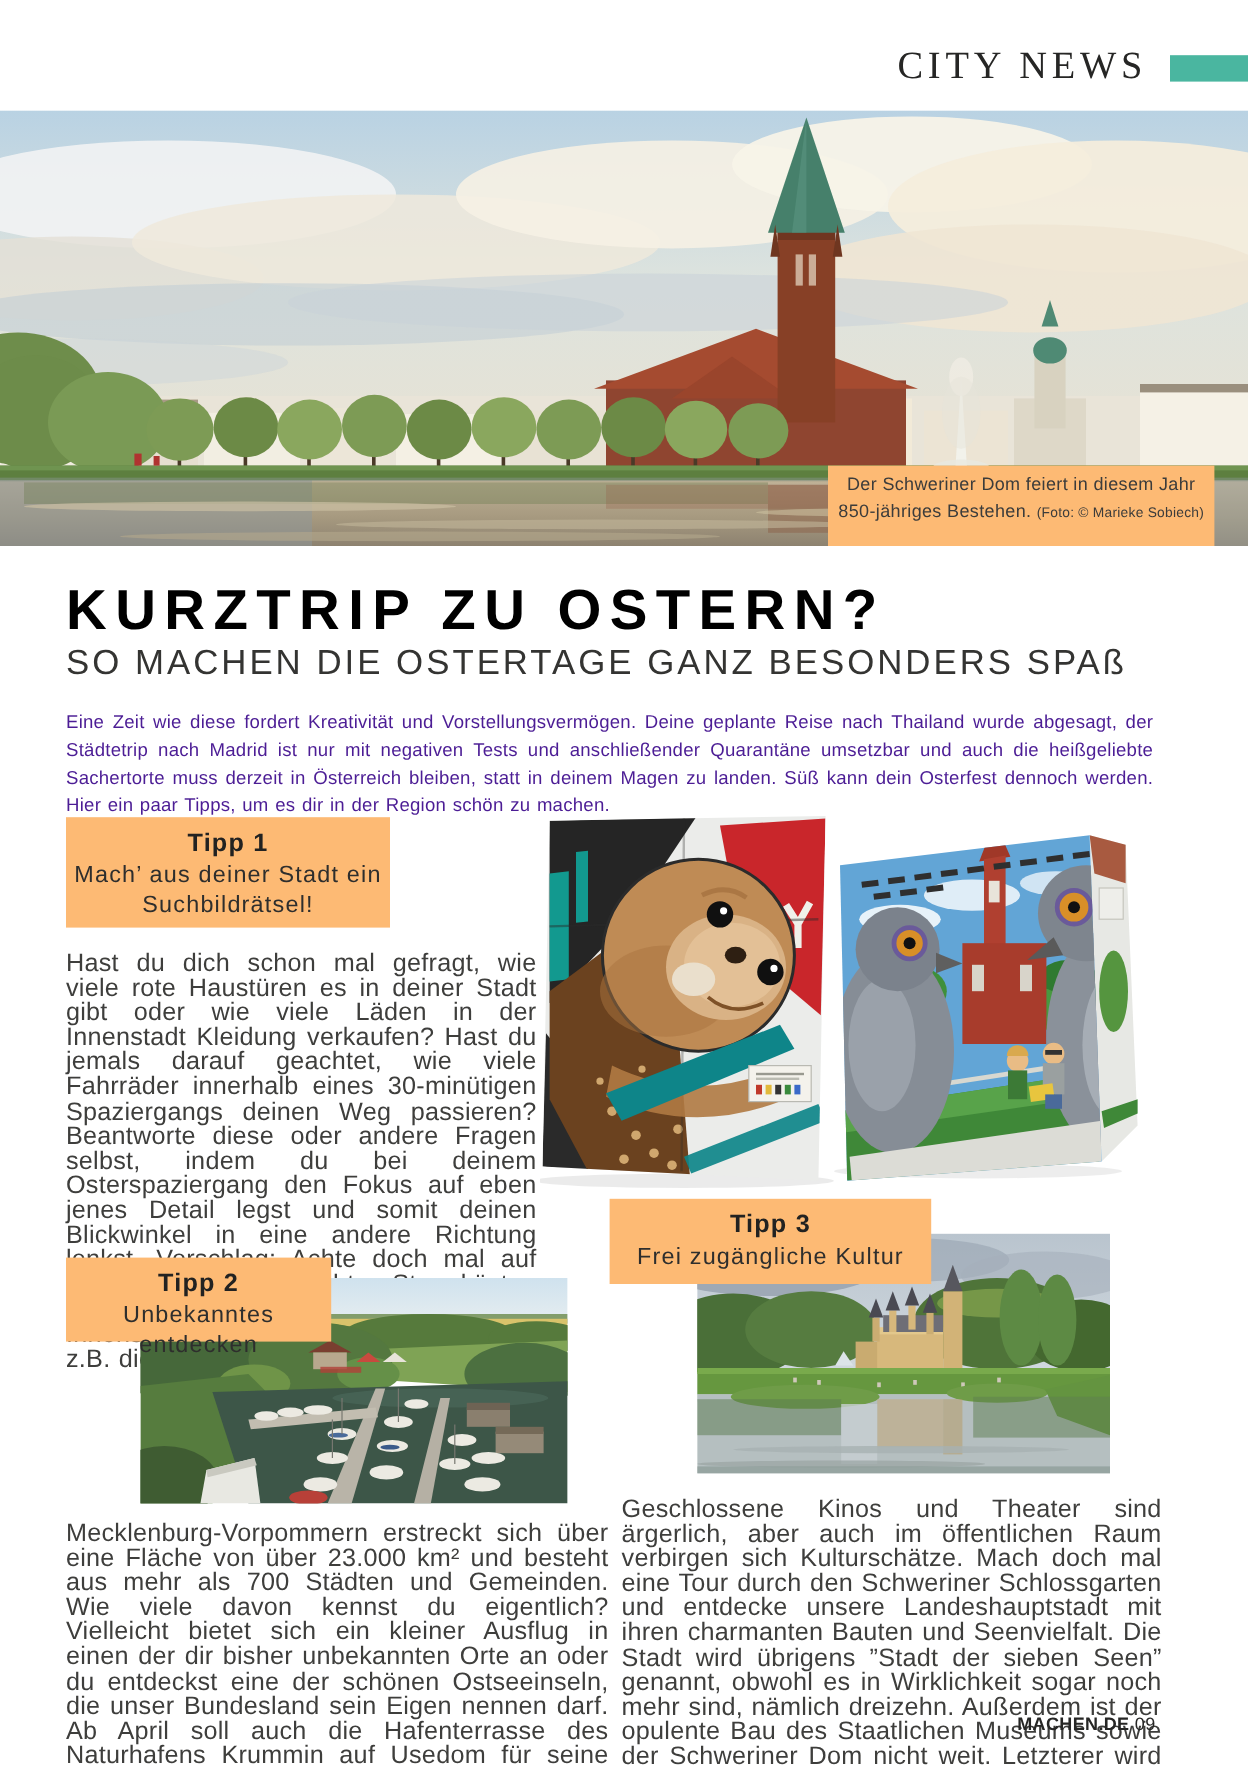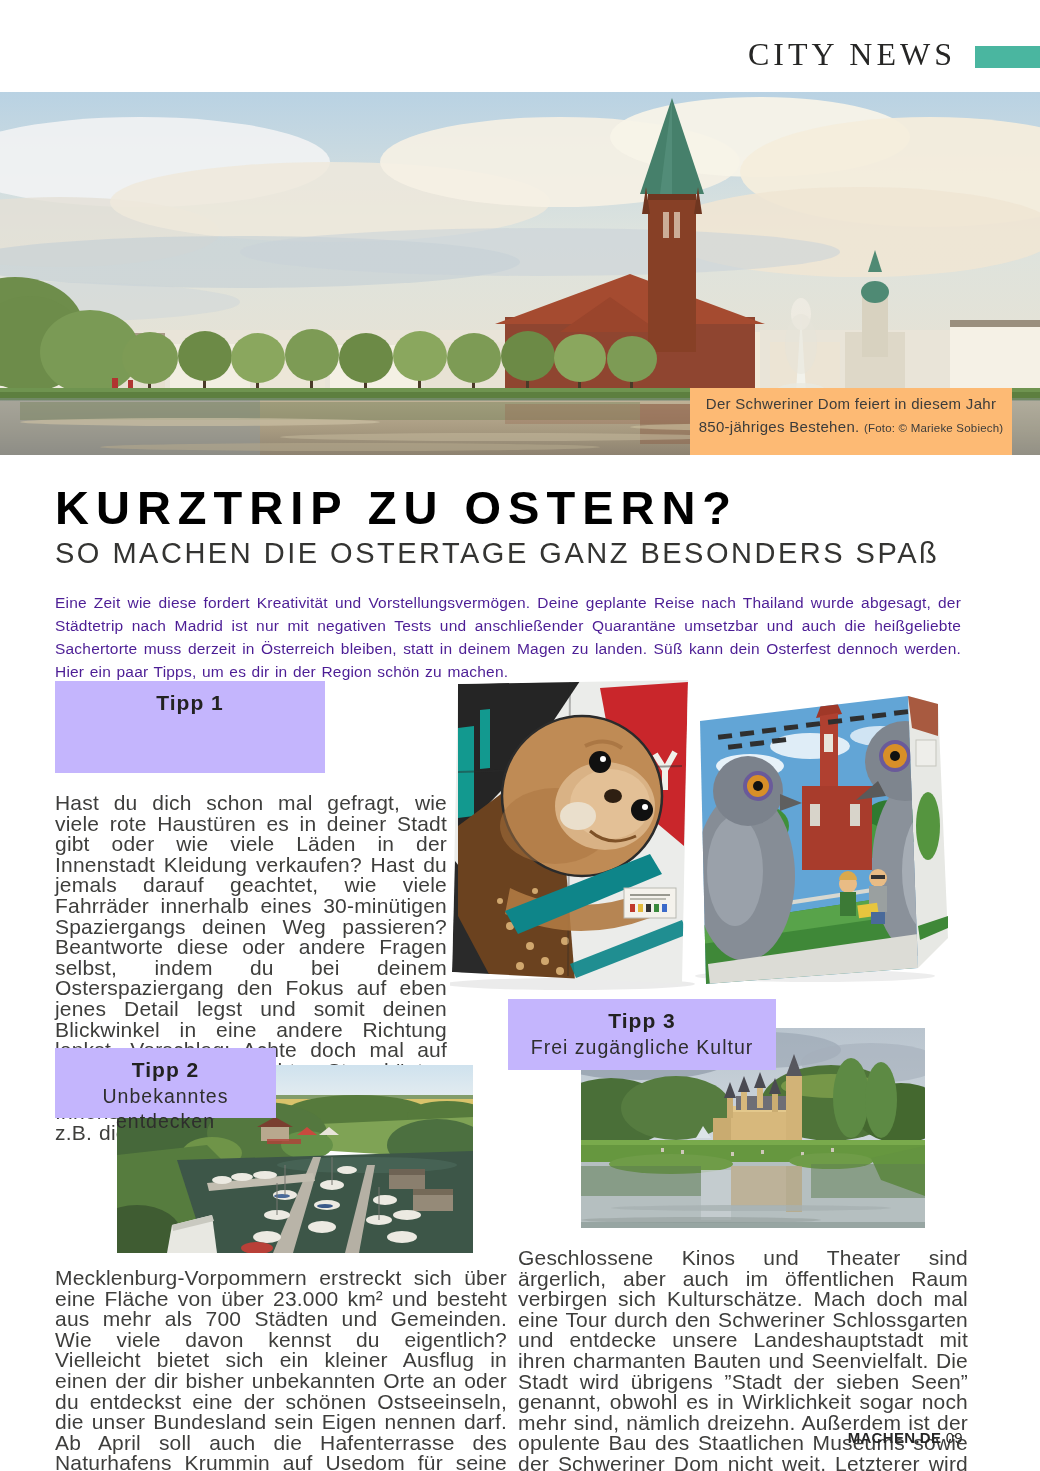--- a/index.html
+++ b/index.html
@@ -19,21 +19,21 @@
   .subheadline{position:absolute;left:55px;top:537px;margin:0;font-size:29px;font-weight:normal;
         letter-spacing:2.5px;color:#343432;white-space:nowrap;}
   p{margin:0;}
   .intro{position:absolute;left:55px;top:591px;width:906px;font-size:15.5px;line-height:23px;
         text-align:justify;letter-spacing:.2px;word-spacing:1px;color:#4c1d95;}
   .bodytext{font-size:21px;line-height:20.6px;text-align:justify;letter-spacing:.2px;
         word-spacing:1px;color:#3e3e3c;}
   .col-left{position:absolute;left:55px;top:793px;width:392px;}
   .bottom-left{position:absolute;left:55px;top:1268px;width:452px;}
   .bottom-right{position:absolute;left:518px;top:1248px;width:450px;}
-  .tipbox{position:absolute;background:#c4b5fd;text-align:center;z-index:5;box-sizing:border-box;}
+  .tipbox{position:absolute;background:#fdba74;text-align:center;z-index:5;box-sizing:border-box;}
   .tiplabel{font-size:21px;font-weight:bold;color:#222221;letter-spacing:1px;margin-top:10px;}
   .tiptitle{font-size:19.5px;color:#2e2e2d;letter-spacing:1px;line-height:1.3;margin-top:2px;}
   .tip1{left:55px;top:681px;width:270px;height:92px;}
   .tip2{left:55px;top:1048px;width:221px;height:70px;}
   .tip3{left:508px;top:999px;width:268px;height:71px;}
   .art{position:absolute;z-index:1;}
   .graffiti{left:450px;top:676px;width:560px;height:315px;}
   .marina{left:117px;top:1065px;width:356px;height:188px;}
   .castle{left:581px;top:1028px;width:344px;height:200px;}
   .footer{position:absolute;right:77px;top:1429px;font-size:15px;color:#262625;letter-spacing:.3px;}
@@ -152,20 +152,21 @@
       <span class="credit">(Foto: © Marieke Sobiech)</span>
     </div>
   </div>
 
   <h1 class="headline">KURZTRIP ZU OSTERN?</h1>
   <h2 class="subheadline">SO MACHEN DIE OSTERTAGE GANZ BESONDERS SPAß</h2>
   <p class="intro">Eine Zeit wie diese fordert Kreativität und Vorstellungsvermögen. Deine geplante Reise nach Thailand wurde abgesagt, der Städtetrip nach Madrid ist nur mit negativen Tests und anschließender Quarantäne umsetzbar und auch die heißgeliebte Sachertorte muss derzeit in Österreich bleiben, statt in deinem Magen zu landen. Süß kann dein Osterfest dennoch werden. Hier ein paar Tipps, um es dir in der Region schön zu machen.</p>
 
   <div class="tipbox tip1">
     <div class="tiplabel">Tipp 1</div>
+    <div class="tiptitle">Mach’ aus deiner Stadt ein Suchbildrätsel!</div>
   </div>
   <p class="bodytext col-left">Hast du dich schon mal gefragt, wie viele rote Haustüren es in deiner Stadt gibt oder wie viele Läden in der Innenstadt Kleidung verkaufen? Hast du jemals darauf geachtet, wie viele Fahrräder innerhalb eines 30-minütigen Spaziergangs deinen Weg passieren? Beantworte diese oder andere Fragen selbst, indem du bei deinem Osterspaziergang den Fokus auf eben jenes Detail legst und somit deinen Blickwinkel in eine andere Richtung lenkst. Vorschlag: Achte doch mal auf die künstlerisch besprühten Stromkästen Neubrandenburgs, die vorrangig in der Innenstadt zu finden sind. Wo stehen z.B. diese beiden Exemplare?</p>
 
   <div class="art graffiti">
     <svg viewBox="0 0 560 315" width="560" height="315">
       <defs>
         <clipPath id="boxL">
             <polygon points="8,8 238,4 232,308 2,296"></polygon>
           </clipPath>
         <clipPath id="boxR">

